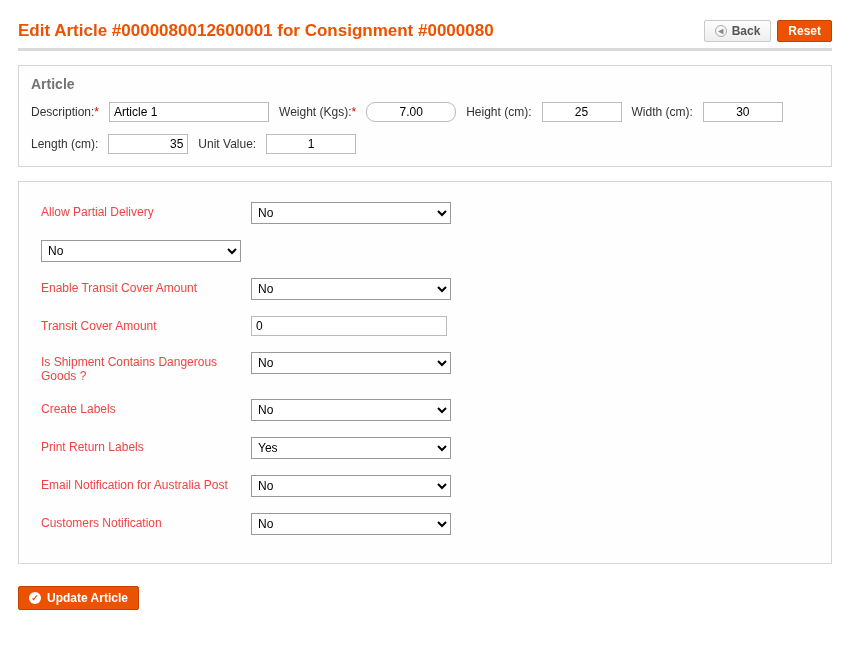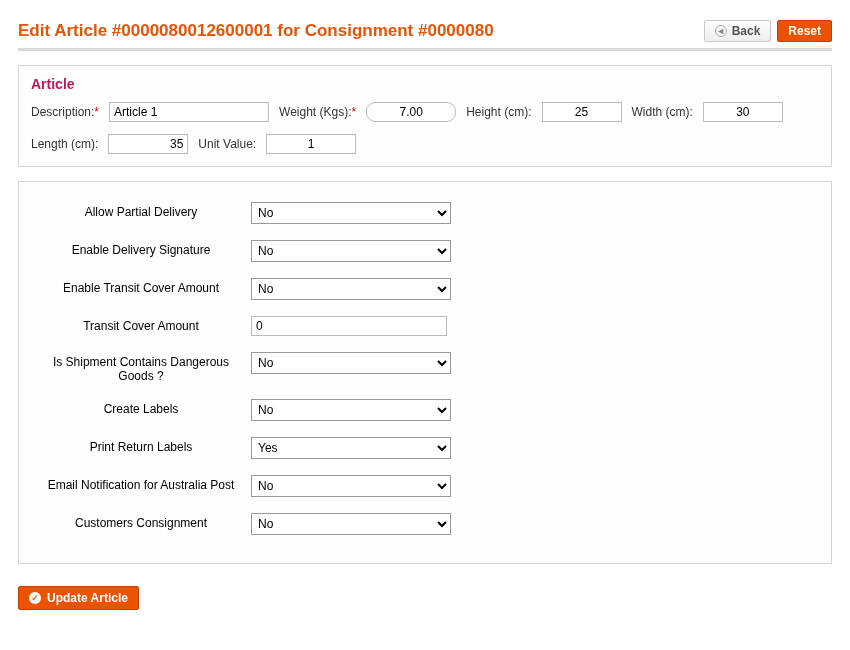--- a/index.html
+++ b/index.html
@@ -95,21 +95,21 @@
   }
   .box {
     border: 1px solid #d6d6d6;
     background: #fefefe;
     padding: 10px 12px 12px 12px;
     margin-bottom: 14px;
   }
   .box h3 {
     margin: 0 0 10px 0;
     font-size: 14px;
-    color: #be185d;
+    color: #737373;
     font-weight: bold;
   }
   .article-fields {
     display: flex;
     flex-wrap: wrap;
     align-items: center;
     column-gap: 10px;
     row-gap: 6px;
   }
   .fld-label {
@@ -134,22 +134,21 @@
   .cf-row {
     display: flex;
     align-items: flex-start;
     margin: 10px 0 16px 10px;
   }
   .cf-label {
     width: 210px;
     padding-right: 10px;
     padding-top: 3px;
     font-size: 12px;
-    color: #000000;
-    text-align: center;
+    color: #ef4444;
   }
   select.sel {
     width: 200px;
     height: 22px;
     border: 1px solid #999;
     font-size: 12px;
     background: #fff;
     padding: 0 2px;
   }
   input.txt-cf {
@@ -215,21 +214,20 @@
   <div class="box">
 
     <div class="cf-row">
       <div class="cf-label">Allow Partial Delivery</div>
       <select class="sel">
         <option>No</option>
       </select>
     </div>
 
     <div class="cf-row">
-      <div class="cf-label">Enable Delivery Signature</div>
       <select class="sel">
         <option>No</option>
       </select>
     </div>
 
     <div class="cf-row">
       <div class="cf-label">Enable Transit Cover Amount</div>
       <select class="sel">
         <option>No</option>
       </select>
@@ -262,21 +260,21 @@
     </div>
 
     <div class="cf-row">
       <div class="cf-label">Email Notification for Australia Post</div>
       <select class="sel">
         <option>No</option>
       </select>
     </div>
 
     <div class="cf-row">
-      <div class="cf-label">Customers Consignment</div>
+      <div class="cf-label">Customers Notification</div>
       <select class="sel">
         <option>No</option>
       </select>
     </div>
 
   </div>
 
   <div class="btn-orange-big">
     <span class="check-circle">✓</span>
     <span>Update Article</span>

